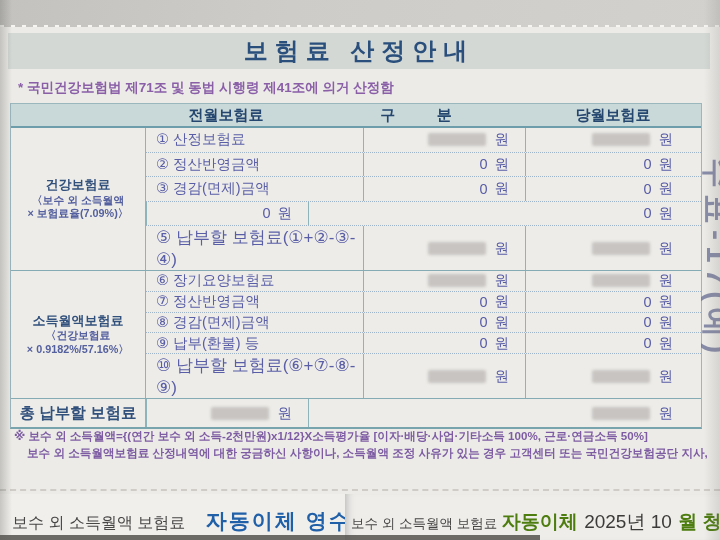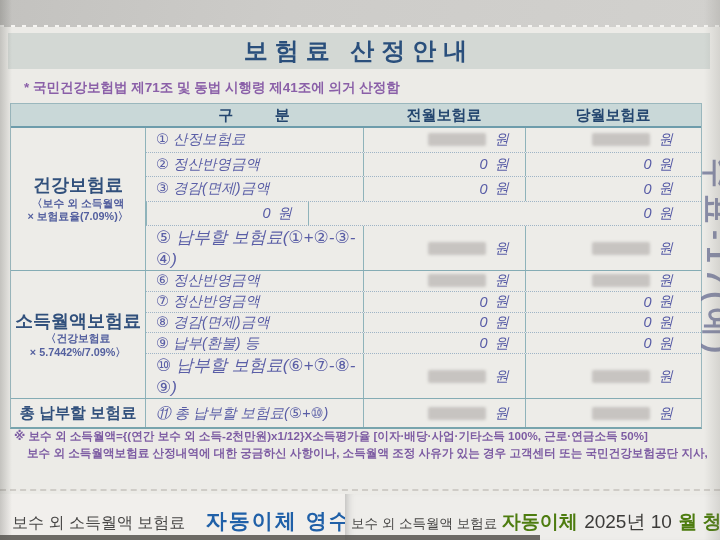--- a/index.html
+++ b/index.html
@@ -19,42 +19,42 @@
     background:linear-gradient(90deg,rgba(90,90,85,.28),rgba(90,90,85,0)); pointer-events:none; }
   .shade-right { position:absolute; top:0; right:0; width:16px; bottom:0;
     background:linear-gradient(270deg,rgba(120,118,112,.20),rgba(120,118,112,0)); pointer-events:none; }
 
   
   .banner { position:absolute; top:33px; left:8px; right:10px; height:36px;
     background:#d3d8d4; display:flex; align-items:center; justify-content:center; }
   .banner .t { font-size:24px; font-weight:bold; color:#2a4f7c; letter-spacing:7px; }
 
   
-  .legal { position:absolute; top:79px; left:24px; font-size:13.5px; font-weight:bold; color:#8a5fa8; }
+  .legal { position:absolute; top:79px; left:18px; font-size:13.5px; font-weight:bold; color:#8a5fa8; }
 
   
   .table { position:absolute; top:103px; left:10px; width:692px;
     border:1px solid #9ab7bd; border-bottom:2px solid #78a4ad; background:#edecE8; }
   .thead { display:flex; height:24px; background:#c9d8d8; align-items:center;
     font-weight:bold; color:#24466f; font-size:15px; border-bottom:2px solid #6d9cab; }
   .thead .hc { text-align:center; }
   .h1 { width:134px; }
   .h2 { width:218px; white-space:pre; }
   .h3 { width:162px; }
   .h4 { flex:1; }
 
   .tgroup { display:flex; }
   .tgroup + .tgroup { border-top:1px solid #85acb4; }
   .g0 { height:142px; } .g1 { height:128px; } .g2 { height:29px; }
   .gcell { width:134px; display:flex; flex-direction:column; align-items:center;
     justify-content:center; line-height:1.25; }
-  .gname { font-size:18px; font-weight:bold; color:#31507c; }
+  .gname { font-size:13px; font-weight:bold; color:#31507c; }
   .gname.sm { font-size:15.5px; }
   .gform { font-size:10.8px; font-weight:bold; color:#54609f; }
-  .rows { flex:1; display:flex; flex-direction:column; border-left:1px solid #8fb3ba;font-style:italic; }
+  .rows { flex:1; display:flex; flex-direction:column; border-left:1px solid #8fb3ba; }
   .trow { display:flex; flex:1; align-items:center; }
   .trow + .trow { border-top:1px dotted #9fb4c6; }
   .lcell { width:217px; padding-left:10px; font-size:14.5px; color:#5a5ea6; }
   .lcell.long { font-size:17px; }
   .vcell { display:flex; justify-content:flex-end; align-items:center;
     font-size:14.5px; color:#585ca6; border-left:1px solid #8fb3ba; height:100%; }
   .v3 { width:162px; padding-right:16px; }
   .v4 { flex:1; padding-right:28px; }
   .redact { display:inline-block; width:58px; height:13px; background:#c7c4c1;
     border-radius:2px; margin-right:9px; filter:blur(1.5px); }
@@ -95,22 +95,22 @@
 
   <div class="banner">
     <span class="t">보험료 산정안내</span>
   </div>
 
   <div class="legal">* 국민건강보험법 제71조 및 동법 시행령 제41조에 의거 산정함</div>
 
   <div class="table">
     <div class="thead">
       <div class="hc h1"></div>
+      <div class="hc h3">전월보험료</div>
       <div class="hc h2">구          분</div>
-      <div class="hc h3">전월보험료</div>
       <div class="hc h4">당월보험료</div>
     </div>
 
     <div class="tgroup g0">
       <div class="gcell">
         <div class="gname">건강보험료</div>
         <div class="gform">〈보수 외 소득월액</div>
         <div class="gform">× 보험료율(7.09%)〉</div>
       </div>
       <div class="rows">
@@ -168,25 +168,25 @@
               <span>원</span>
             </div>
         </div>
       </div>
     </div>
 
     <div class="tgroup g1">
       <div class="gcell">
         <div class="gname">소득월액보험료</div>
         <div class="gform">〈건강보험료</div>
-        <div class="gform">× 5.7442%/7.09%〉</div>
+        <div class="gform">× 0.9182%/57.16%〉</div>
       </div>
       <div class="rows">
         <div class="trow">
-          <div class="lcell">⑥ 정산반영금액</div>
+          <div class="lcell">⑥ 장기요양보험료</div>
           <div class="vcell v3">
               <span class="redact"></span>
               <span>원</span>
             </div>
           <div class="vcell v4">
               <span class="redact"></span>
               <span>원</span>
             </div>
         </div>
         <div class="trow">
@@ -235,21 +235,20 @@
         </div>
       </div>
     </div>
 
     <div class="tgroup g2">
       <div class="gcell">
         <div class="gname sm">총 납부할 보험료</div>
       </div>
       <div class="rows">
         <div class="trow">
-          <div class="lcell">⑪ 총 납부할 보험료(⑤+⑩)</div>
           <div class="vcell v3">
               <span class="redact"></span>
               <span>원</span>
             </div>
           <div class="vcell v4">
               <span class="redact"></span>
               <span>원</span>
             </div>
         </div>
       </div>

